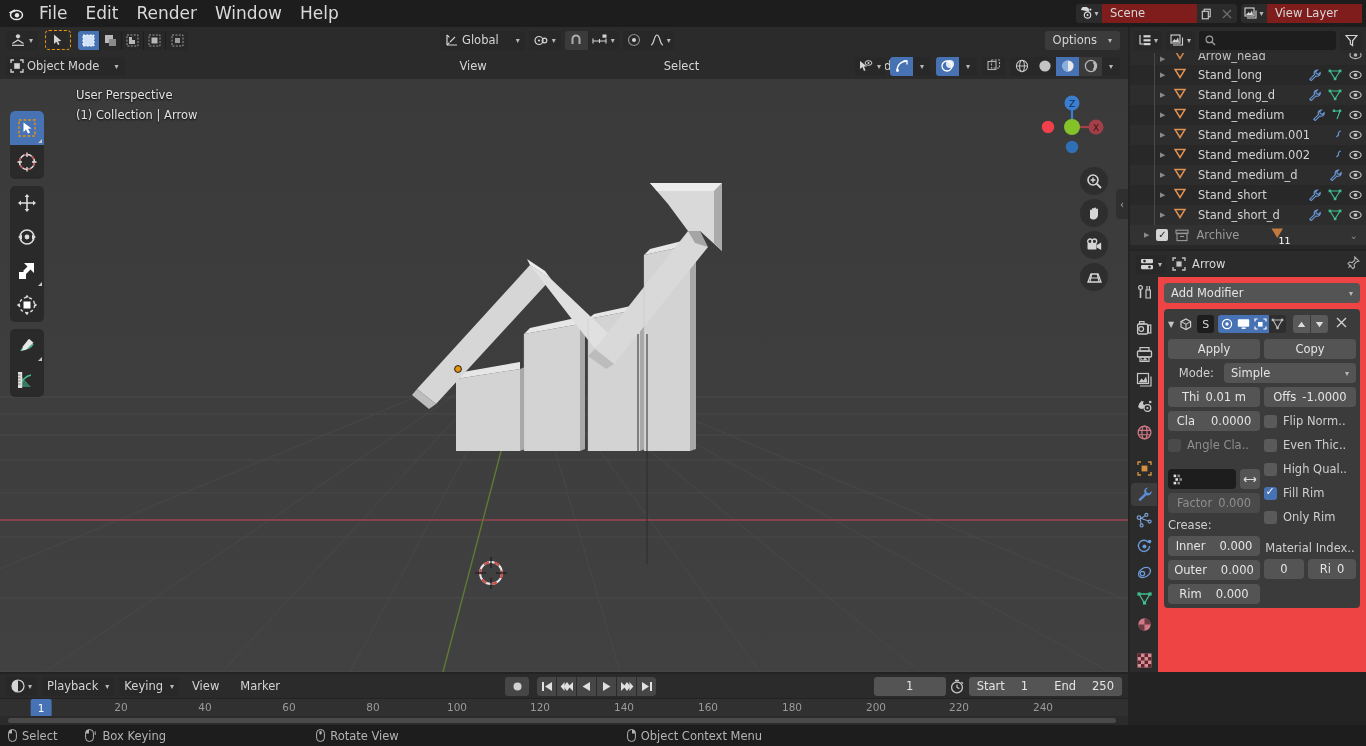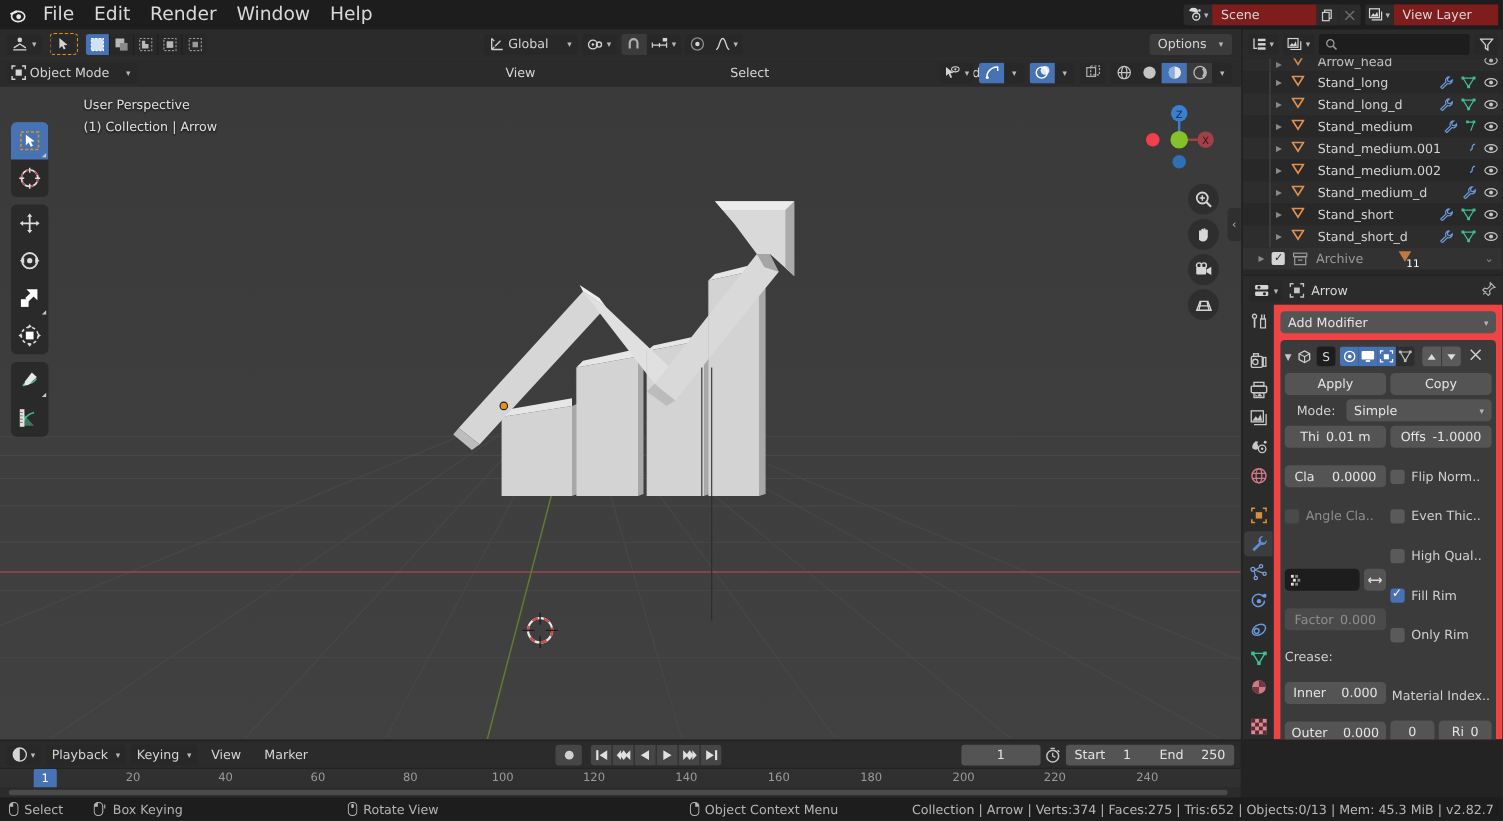--- a/index.html
+++ b/index.html
@@ -184,21 +184,21 @@
     height: 20px; background: #545454; border-radius: 4px; display: flex;
     align-items: center; padding: 0 7px; color: #e4e4e4; font-size: 11.5px;
   }
   .mod-panel { background: #3b3b3b; border-radius: 4px; padding: 4px; }
   .mod-head { height: 22px; display: flex; align-items: center; gap: 4px; }
   .mod-ico-grp { display: flex; border-radius: 3px; overflow: hidden; }
   .mico { width: 17px; height: 18px; display: flex; align-items: center;
     justify-content: center; background: #2e2e2e; }
   .mico.on { background: #4772b3; }
   .row2 { display: flex; gap: 4px; margin-top: 4px; }
-  .col { flex: 1; display: flex; flex-direction: column; gap: 16px; }
+  .col { flex: 1; display: flex; flex-direction: column; gap: 4px; }
   .chk-row { height: 20px; display: flex; align-items: center; gap: 6px;
     color: #cfcfcf; font-size: 11.5px; }
   .chk { width: 13px; height: 13px; border-radius: 3px; background: #5a5a5a; }
   .chk.on { background: #4772b3; position: relative; }
   .chk.on::after {
     content: "✓"; position: absolute; left: 1.5px; top: -2px;
     color: #fff; font-size: 11px; line-height: 14px;
   }
   .lbl { color: #cfcfcf; font-size: 11.5px; }
   .lbl.dim { color: #8e8e8e; }
@@ -1420,16 +1420,15 @@
       </svg>
       <span>Rotate View</span>
     </div>
     <div class="sb-item" style="margin-left:200px;">
       <svg width="9" height="13" viewBox="0 0 9 13">
         <rect x="0.6" y="0.6" width="7.8" height="11.8" rx="3.6" fill="none" stroke="#b4b4b4" stroke-width="1"></rect>
         <path d="M8.4 4.4 L5 4.4 L5 0.8 A3.4 3.4 0 0 1 8.4 4.2 Z" fill="#b4b4b4"></path>
       </svg>
       <span>Object Context Menu</span>
     </div>
-    <div class="sb-right">Collection | Arrow | Verts:374 | Faces:275 | Tris:652 | Objects:0/13 | Mem: 45.3 MiB | v2.82.7</div>
   </div>
 
 </div>
 
 </body></html>

